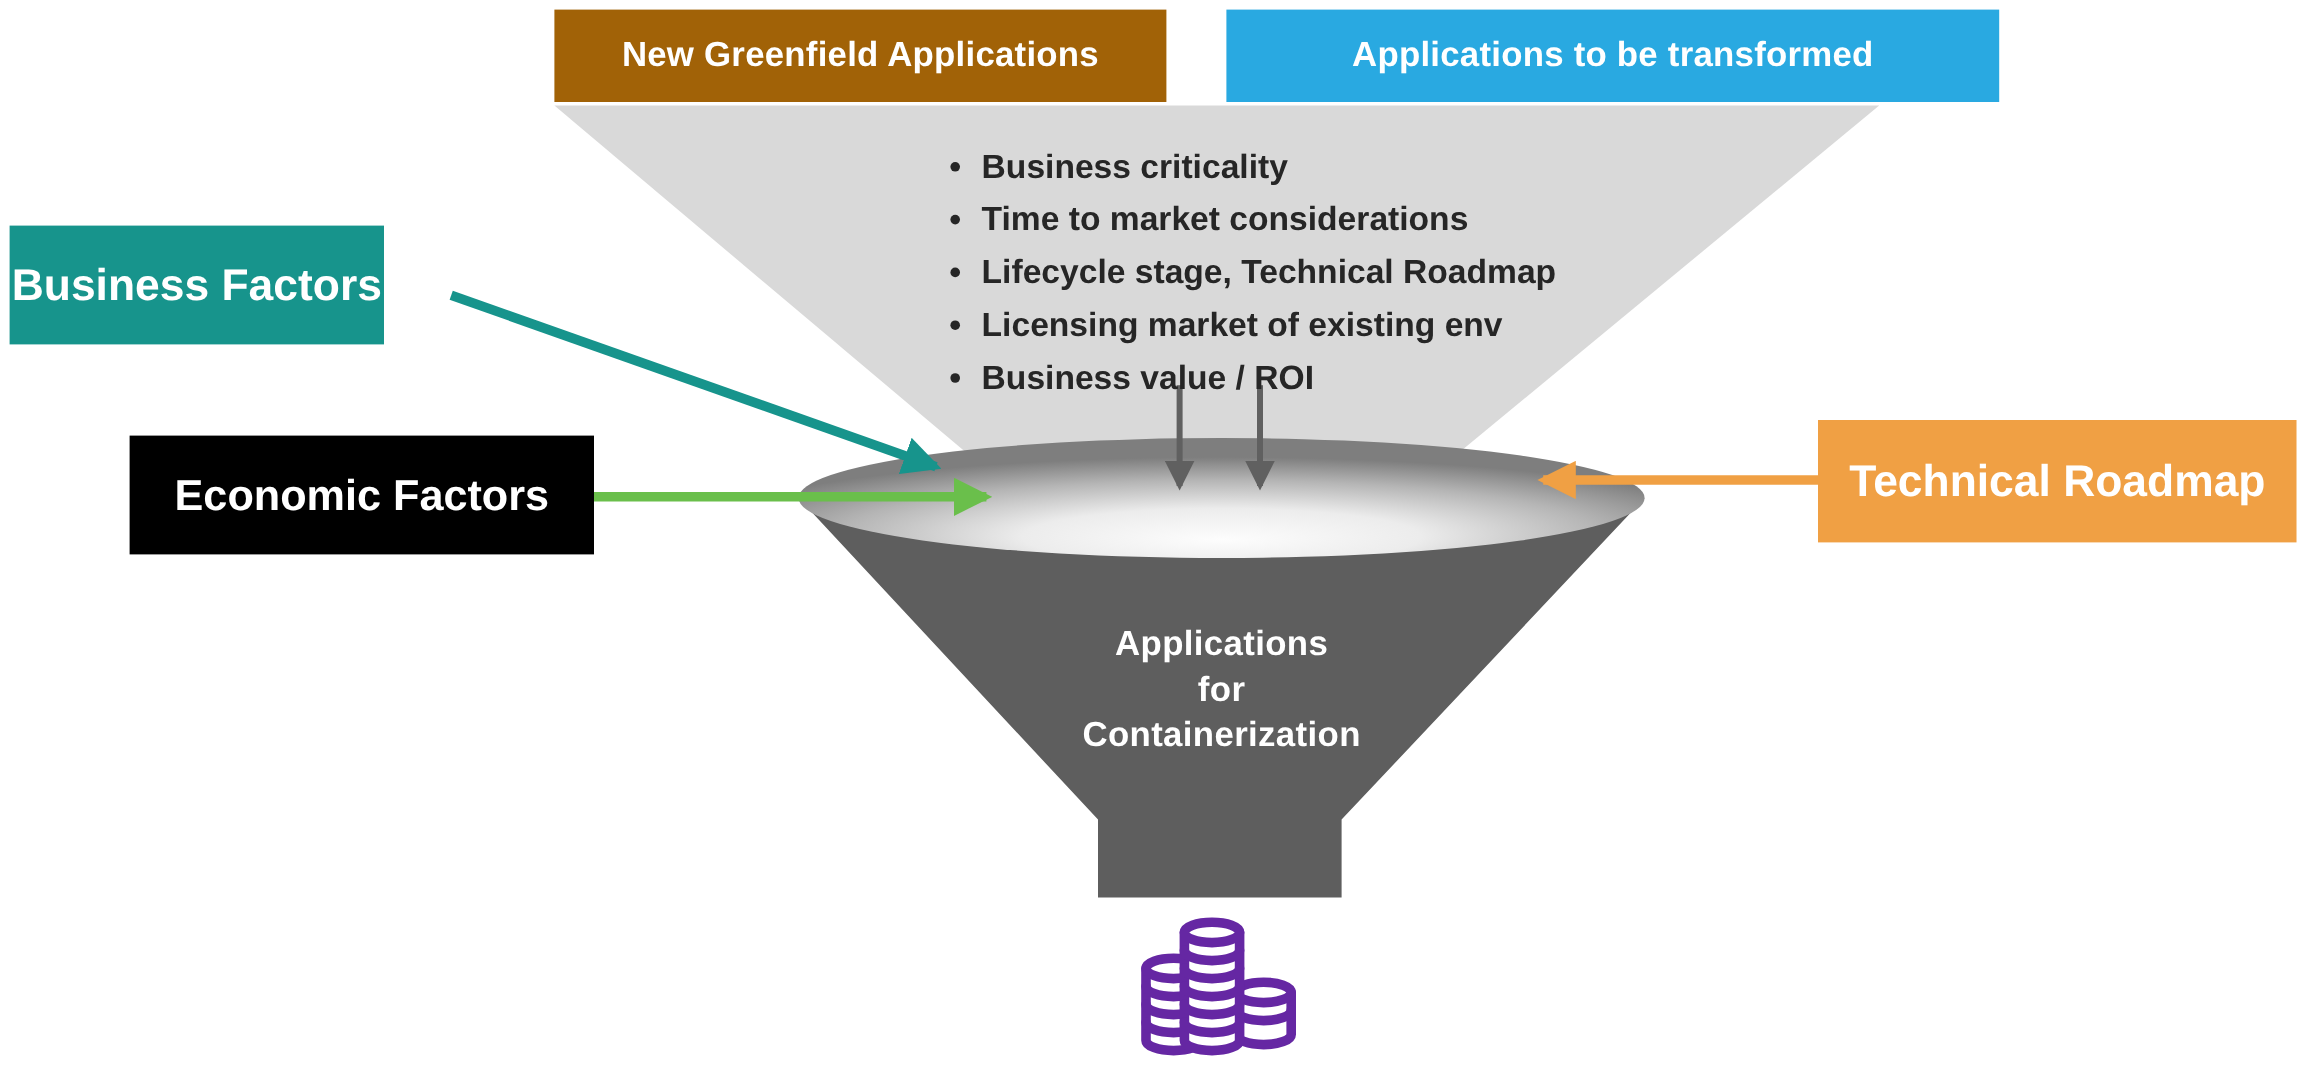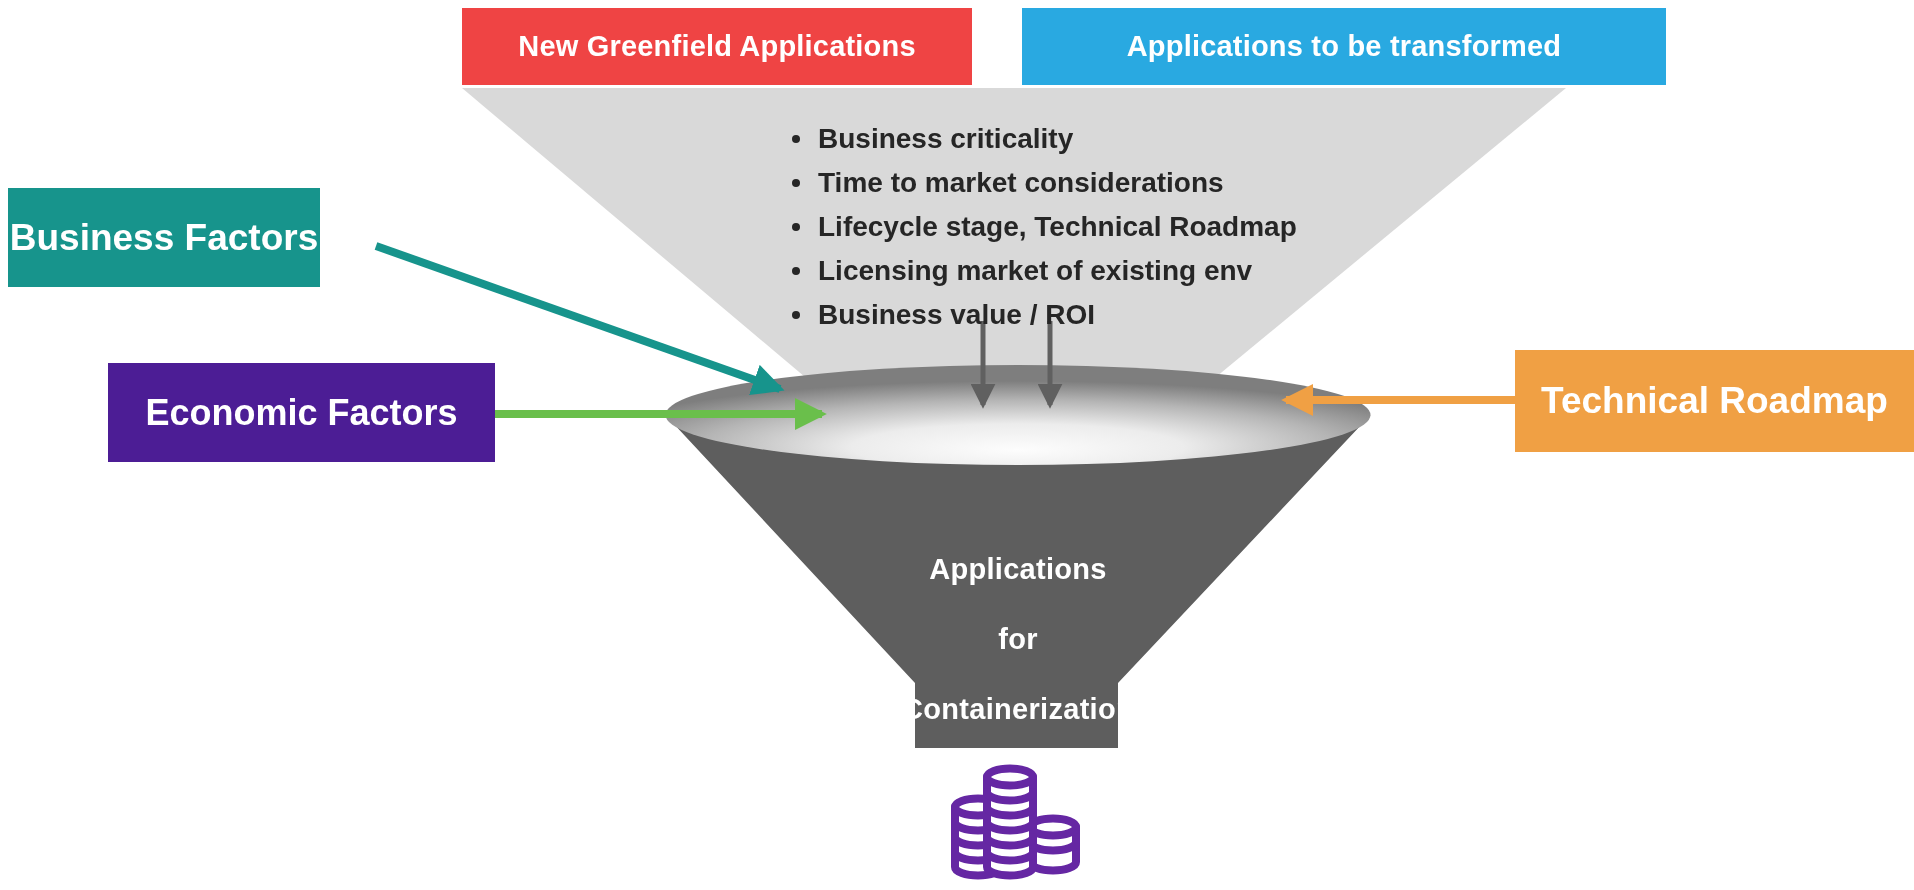--- a/index.html
+++ b/index.html
@@ -9,47 +9,47 @@
   }
   .layer { position:absolute; left:0; top:0; width:1914px; height:890px; }
 
   
   .hdr {
     position:absolute; top:8px; height:77px;
     display:flex; align-items:center; justify-content:center;
     color:#ffffff; font-weight:700; font-size:29px; letter-spacing:0.2px;
     white-space:nowrap;
   }
-  .hdr-left  { left:462px;  width:510px; background:#ef4444; }
+  .hdr-left  { left:462px;  width:510px; background:#a16207; }
   .hdr-right { left:1022px; width:644px; background:#29a9e1; }
 
   
   .bullets { position:absolute; left:780px; top:105px; margin:12px; padding:0; list-style:none; }
   .bullets li {
     display:flex; align-items:center; height:44px;
     font-size:28px; font-weight:700; color:#262626; white-space:nowrap;
   }
   .dot { width:8px; height:8px; border-radius:50%; background:#262626; margin-right:18px; flex:none; }
 
   
   .side-label {
     position:absolute; display:flex; align-items:center; justify-content:center;
     color:#ffffff; font-weight:700; white-space:nowrap;
   }
   .business  { left:8px;    top:188px; width:312px; height:99px;  background:#17948c; font-size:37px;text-align:right; }
-  .economic  { left:108px;  top:363px; width:387px; height:99px;  background:#4c1d95; font-size:36px; }
+  .economic  { left:108px;  top:363px; width:387px; height:99px;  background:#000000; font-size:36px; }
   .technical { left:1515px; top:350px; width:399px; height:102px; background:#f0a044; font-size:37px; }
 
   
   .funnel-label {
     position:absolute; left:818px; top:518px; width:400px;
     text-align:center; color:#ffffff; font-weight:700;
     font-size:29px; line-height:38px; letter-spacing:0.3px;
   }
-  .funnel-label span { display:block;margin-top:32px; }
+  .funnel-label span { display:block; }
 </style>
 </head>
 <body>
 
 <div class="canvas">
 
   <svg class="layer" width="1914" height="890" viewBox="0 0 1914 890" xmlns="http://www.w3.org/2000/svg">
     <defs>
       <radialGradient id="mouthGrad" cx="0.5" cy="0.78" r="0.62" fx="0.5" fy="0.85">
         <stop offset="0" stop-color="#fdfdfd"></stop>

